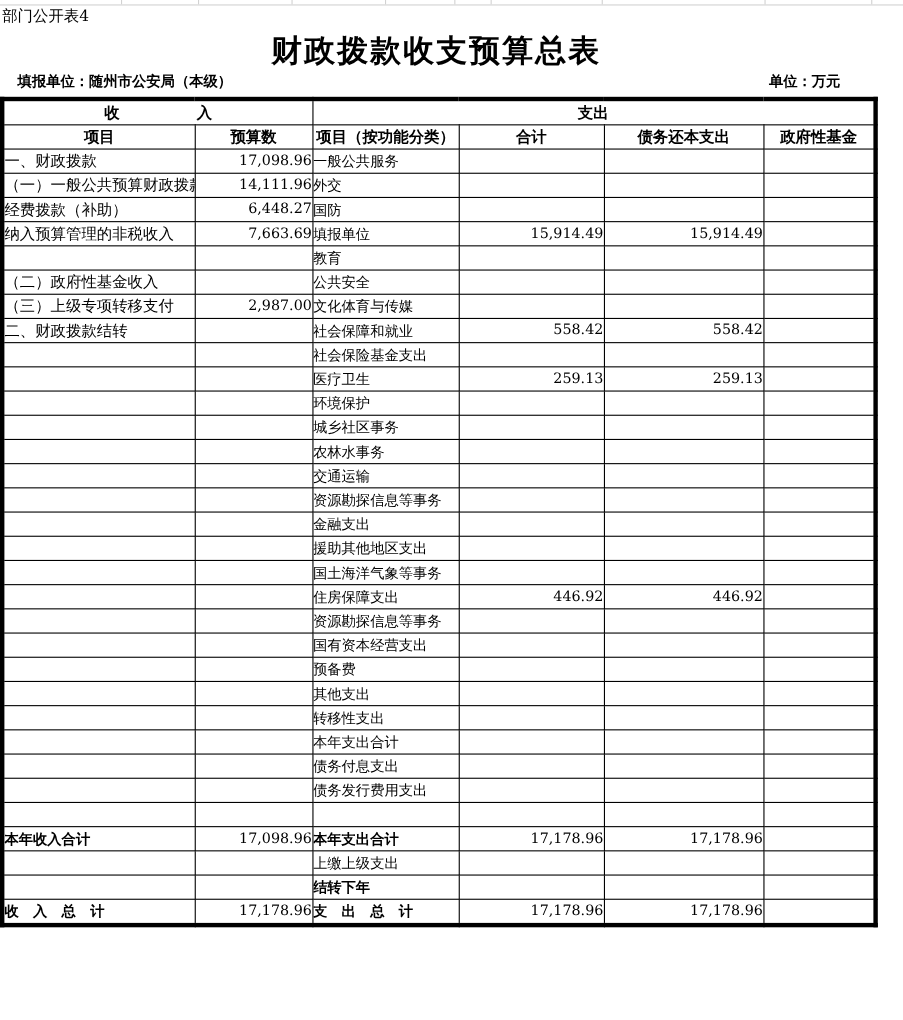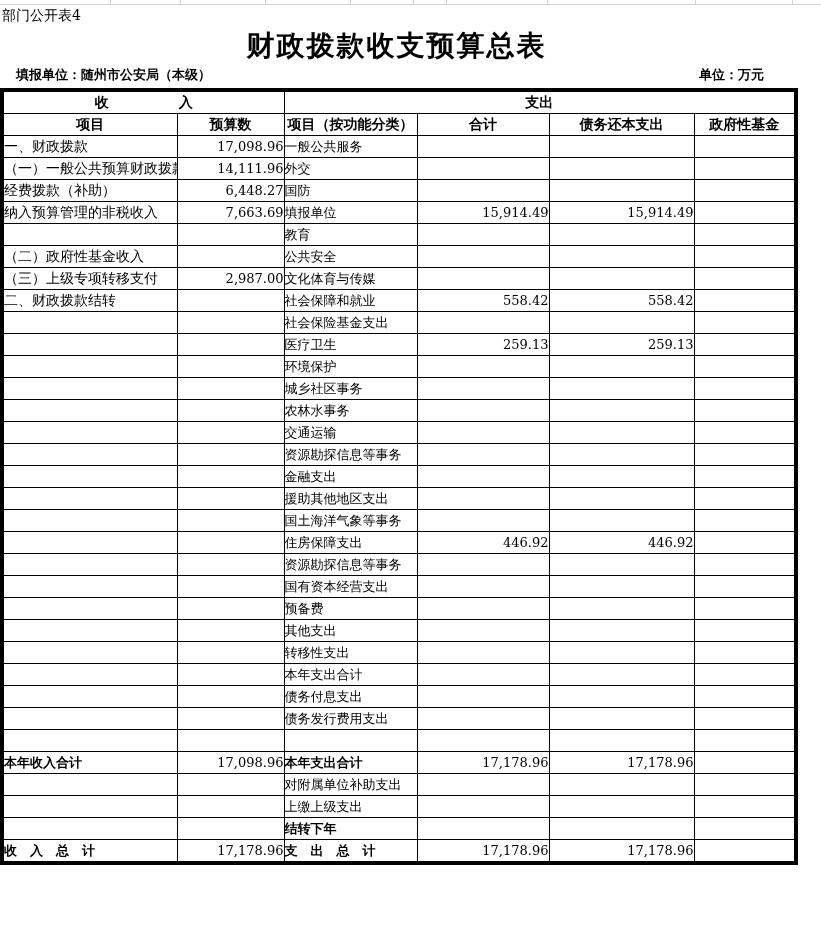--- a/index.html
+++ b/index.html
@@ -327,28 +327,20 @@
     <td class="sum">本年收入合计</td>
     <td class="num">17,098.96</td>
     <td class="sum">本年支出合计</td>
     <td class="num">17,178.96</td>
     <td class="num">17,178.96</td>
     <td class="num"></td>
   </tr>
         <tr>
     <td class="txt lv0"></td>
     <td class="num"></td>
-    <td class="ext">对附属单位补助支出</td>
-    <td class="num"></td>
-    <td class="num"></td>
-    <td class="num"></td>
-  </tr>
-        <tr>
-    <td class="txt lv0"></td>
-    <td class="num"></td>
     <td class="ext">上缴上级支出</td>
     <td class="num"></td>
     <td class="num"></td>
     <td class="num"></td>
   </tr>
         <tr>
     <td class="txt lv0"></td>
     <td class="num"></td>
     <td class="sum">结转下年</td>
     <td class="num"></td>

